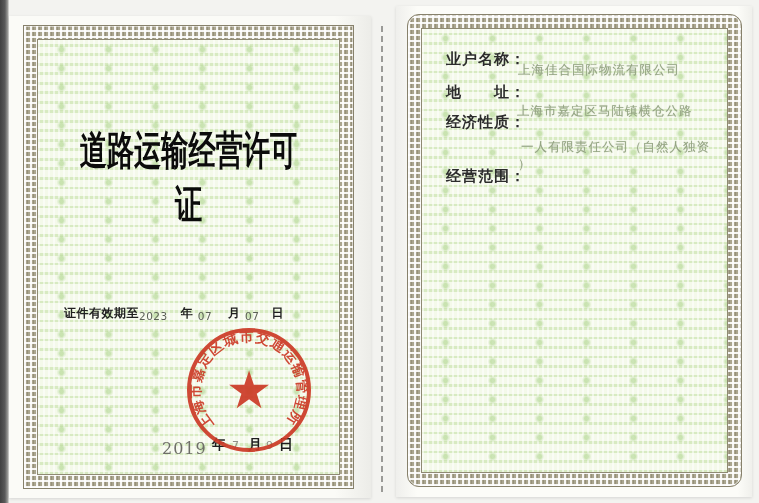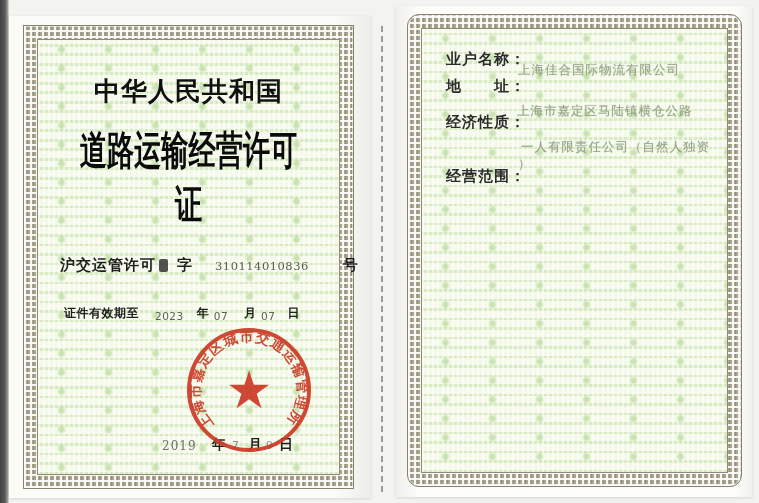--- a/index.html
+++ b/index.html
@@ -61,21 +61,21 @@
   .serial{font-family:"DejaVu Serif","Liberation Serif",serif;font-size:11.5px;color:#585d54;
     letter-spacing:.5px;margin-left:22px;}
   .validity-row{position:absolute;left:26px;top:265px;display:flex;align-items:baseline;white-space:nowrap;}
   .v-label{font-size:12px;font-weight:800;color:#202020;letter-spacing:.5px;}
   .v-num{font-size:10.5px;color:#5c6157;position:relative;top:3px;letter-spacing:.5px;}
   .v-unit{font-size:12px;font-weight:800;color:#202020;}
   .issuer{position:absolute;left:175px;top:354px;font-size:17px;font-weight:600;
     letter-spacing:2px;color:#141414;z-index:2;}
   .stamp{position:absolute;left:143px;top:282px;z-index:3;opacity:.92;}
   .d-item{position:absolute;white-space:nowrap;}
-  .d-year{left:124px;top:399px;font-size:12px;color:#6e6e68;letter-spacing:1px;
+  .d-year{left:124px;top:399px;font-size:16px;color:#6e6e68;letter-spacing:1px;
     font-family:"DejaVu Serif","Liberation Serif",serif;}
   .d-unit{font-size:14px;font-weight:700;color:#1d1d1d;}
   .d-faint{font-size:11px;color:#8f8f88;}
   
   .stitch{position:absolute;left:381px;top:26px;height:466px;width:0;
     border-left:2px dashed #8b8b88;opacity:.85;}
   
   .r-label{position:absolute;left:24px;font-size:15px;font-weight:800;color:#2c2c2c;
     letter-spacing:1px;white-space:nowrap;}
   .r-value{position:absolute;font-size:12.5px;color:#95a584;letter-spacing:1px;white-space:nowrap;
@@ -84,36 +84,28 @@
 </style>
 </head>
 <body>
 
 <div class="scan-edge-left"></div>
 
 <div class="page left-page">
   <div class="frame lp-frame">
     <div class="green">
 
-      <div class="center-line country">中华人民共和国</div>
 
       <div class="center-line main-title">道路运输经营许可证</div>
 
 
-      <div class="license-row">
-        <span class="lbl-bold">沪交运管许可</span>
-        <span class="smudge"></span>
-        <span class="lbl-bold" style="margin-left:9px;">字</span>
-        <span class="serial">310114010836</span>
-        <span class="lbl-bold" style="margin-left:34px;">号</span>
-      </div>
 
       <div class="validity-row">
         <span class="v-label">证件有效期至</span>
-        <span class="v-num" style="margin-left:16px;">2023</span>
+        <span class="v-num" style="margin-left:0;">2023</span>
         <span class="v-unit" style="margin-left:13px;">年</span>
         <span class="v-num" style="margin-left:5px;">07</span>
         <span class="v-unit" style="margin-left:16px;">月</span>
         <span class="v-num" style="margin-left:5px;">07</span>
         <span class="v-unit" style="margin-left:12px;">日</span>
       </div>
 
 
       <svg class="stamp" width="136" height="136" viewBox="0 0 136 136">
         <circle cx="68" cy="68" r="60" fill="none" stroke="#cc3a26" stroke-width="4"></circle>
@@ -139,21 +131,21 @@
 
 <div class="stitch"></div>
 
 <div class="page right-page">
   <div class="frame rp-frame">
     <div class="green">
 
       <span class="r-label" style="top:21px;">业户名称：</span>
       <span class="r-value" style="left:96px;top:33px;">上海佳合国际物流有限公司</span>
 
-      <span class="r-label" style="top:48px;">地　　址：</span>
+      <span class="r-label" style="top:54px;">地　　址：</span>
       <span class="r-value" style="left:95px;top:74px;">上海市嘉定区马陆镇横仓公路</span>
 
       <span class="r-label" style="top:84px;font-family:Liberation Mono, monospace;">经济性质：</span>
       <span class="r-value" style="left:99px;top:110px;">一人有限责任公司（自然人独资</span>
       <span class="r-value" style="left:96px;top:127px;">）</span>
 
       <span class="r-label" style="top:138px;">经营范围：</span>
 
     </div>
   </div>

